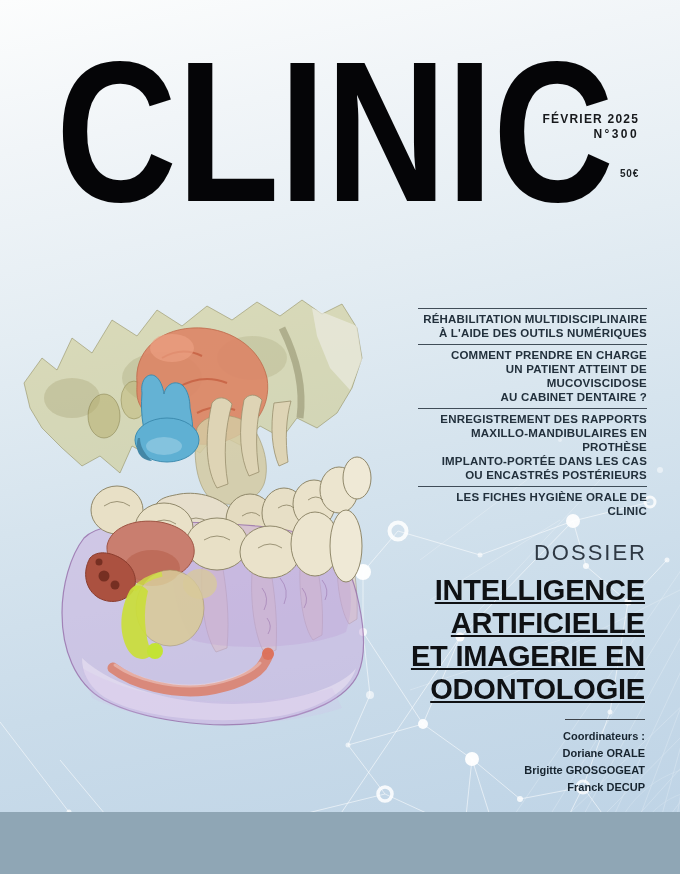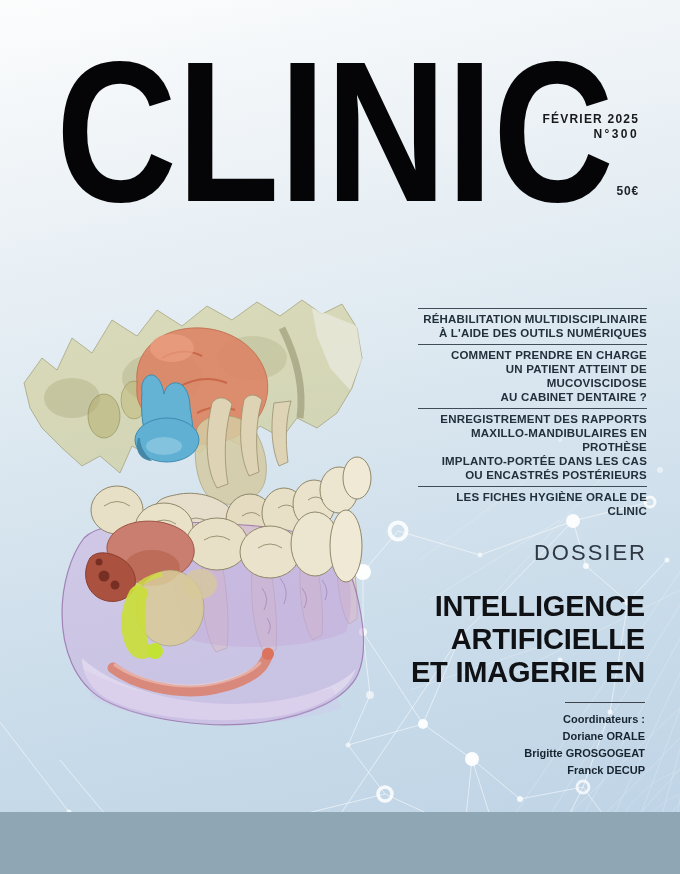--- a/index.html
+++ b/index.html
@@ -7,32 +7,32 @@
     position:relative;width:680px;height:812px;overflow:hidden;
     font-family:"Liberation Sans",sans-serif;
     background:linear-gradient(168deg,#fcfdfd 0%,#f1f5f8 16%,#e4edf3 36%,#d6e4ee 56%,#cadcea 76%,#bfd4e6 100%);
   }
   .layer{position:absolute;left:0;top:0;}
   
   .logo-svg{position:absolute;left:56px;top:54px;}
   .meta{position:absolute;right:41px;top:112px;text-align:right;color:#17191c;
         font-size:12px;font-weight:700;letter-spacing:1.2px;line-height:15px;}
   .meta .issue{letter-spacing:2.4px;}
-  .price{position:absolute;right:41px;top:184px;font-size:12px;font-weight:700;
+  .price{position:absolute;right:41px;top:168px;font-size:10px;font-weight:700;
          letter-spacing:.8px;color:#202428;}
   .tagline{position:absolute;left:110px;top:199px;font-size:15px;font-weight:400;
            letter-spacing:.7px;color:#141619;}
   
   .articles{position:absolute;right:33px;top:308px;width:237px;}
   .article{border-top:1px solid rgba(36,49,61,.85);padding:3px 0 4px;text-align:right;margin-left:8px;}
   .al{font-size:11.5px;font-weight:700;line-height:14px;letter-spacing:.2px;color:#22303c;}
   
   .dossier{position:absolute;right:35px;top:540px;text-align:right;}
   .kicker{font-size:22px;font-weight:300;letter-spacing:2px;color:#2f3944;margin-right:-2px;}
-  .dtitle{margin-top:24px;font-size:29px;line-height:33px;font-weight:800;color:#0f1114;letter-spacing:-0.2px;}
+  .dtitle{margin-top:8px;font-size:29px;line-height:33px;font-weight:800;color:#0f1114;letter-spacing:-0.2px;text-decoration:underline;}
   .drule{width:80px;border:0;border-top:1.5px solid #3d434a;margin:13px 0 8px auto;}
   .coords{font-size:11px;line-height:17px;font-weight:700;color:#17242f;}
   
   .site{position:absolute;left:181px;top:836px;font-size:13px;font-weight:400;
         letter-spacing:26px;color:#6d7478;text-align:center;}
 </style>
 </head>
 <body>
 
 <div class="cover">
@@ -215,20 +215,21 @@
       <div class="al">LES FICHES HYGIÈNE ORALE DE CLINIC</div>
     </div>
   </div>
 
   <div class="dossier">
     <div class="kicker">DOSSIER</div>
     <div class="dtitle">
       <div>INTELLIGENCE</div>
       <div>ARTIFICIELLE</div>
       <div>ET IMAGERIE EN</div>
+      <div>ODONTOLOGIE</div>
     </div>
     <hr class="drule">
     <div class="coords">
       <div>Coordinateurs :</div>
       <div>Doriane ORALE</div>
       <div>Brigitte GROSGOGEAT</div>
       <div>Franck DECUP</div>
     </div>
   </div>
 

